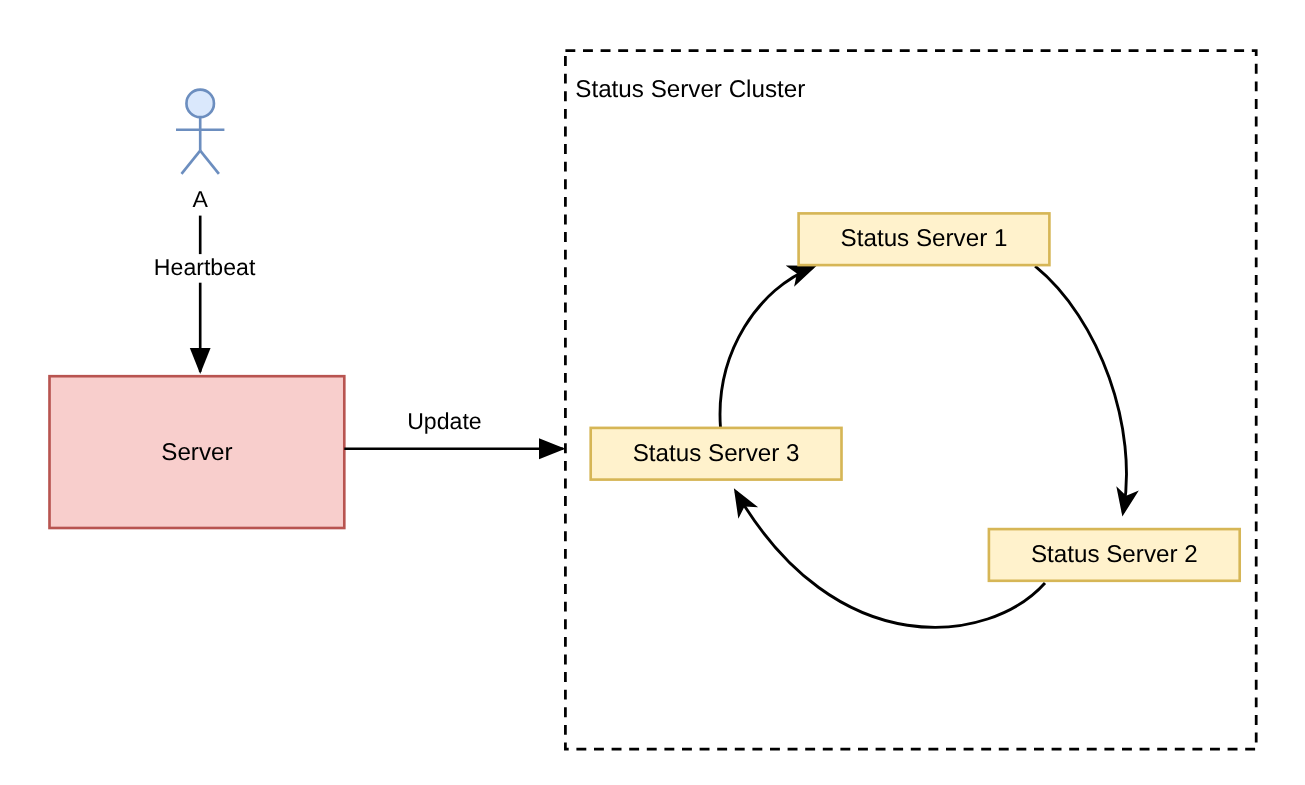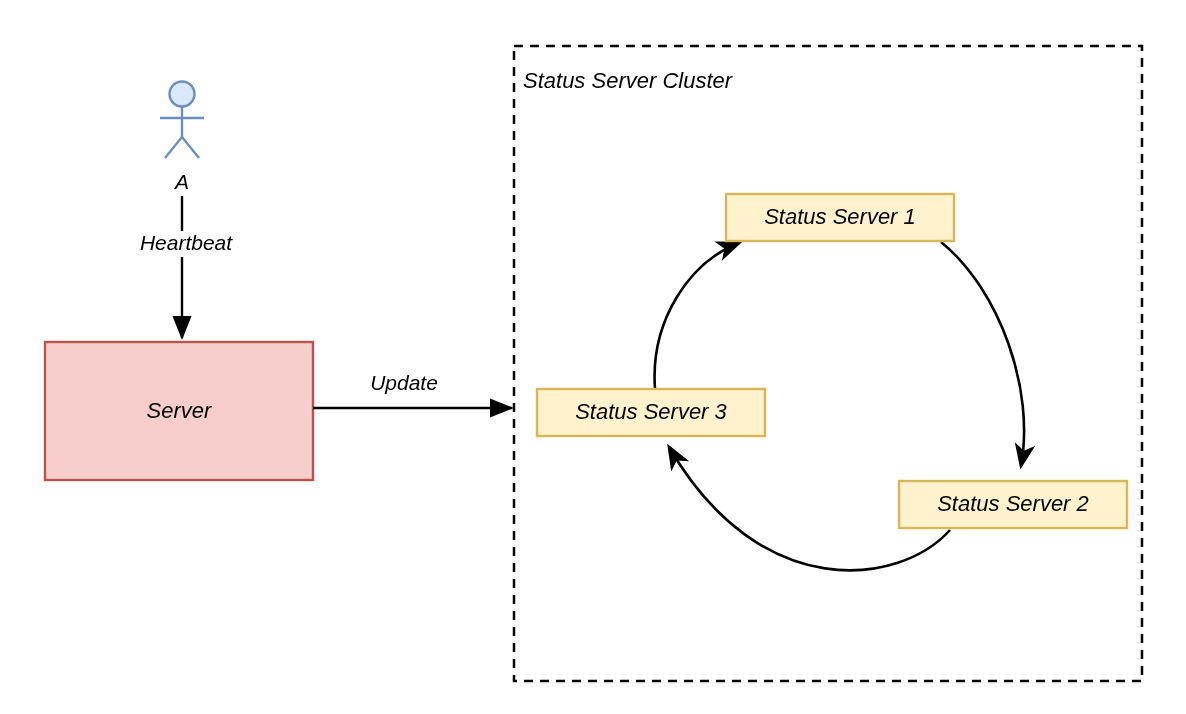--- a/index.html
+++ b/index.html
@@ -11,21 +11,20 @@
   body {
     font-family: "Liberation Sans", sans-serif;
     color: #000000;
   }
   #canvas {
     position: relative;
     width: 1186px;
     height: 714px;
     background: #ffffff;
     overflow: hidden;
-    font-style: italic;
   }
   #diagram-svg {
     position: absolute;
     left: 0;
     top: 0;
     width: 1186px;
     height: 714px;
   }
   .node-label {
     font-family: "Liberation Sans", sans-serif;

